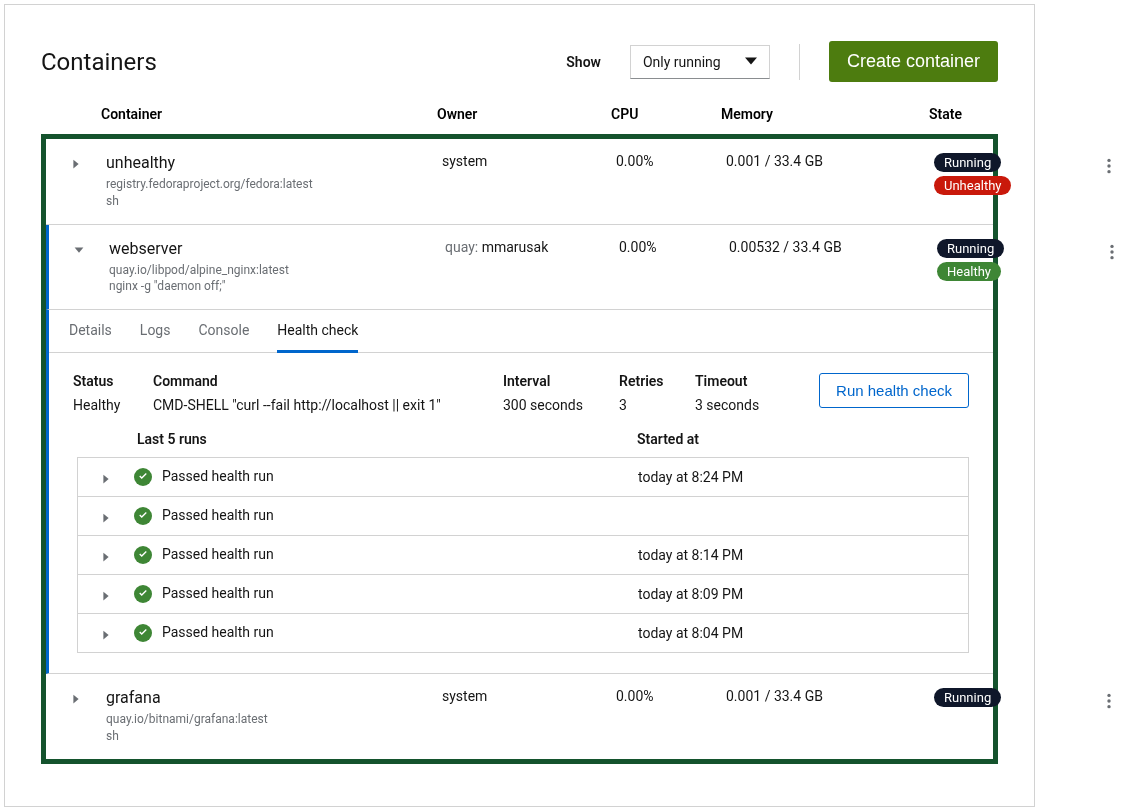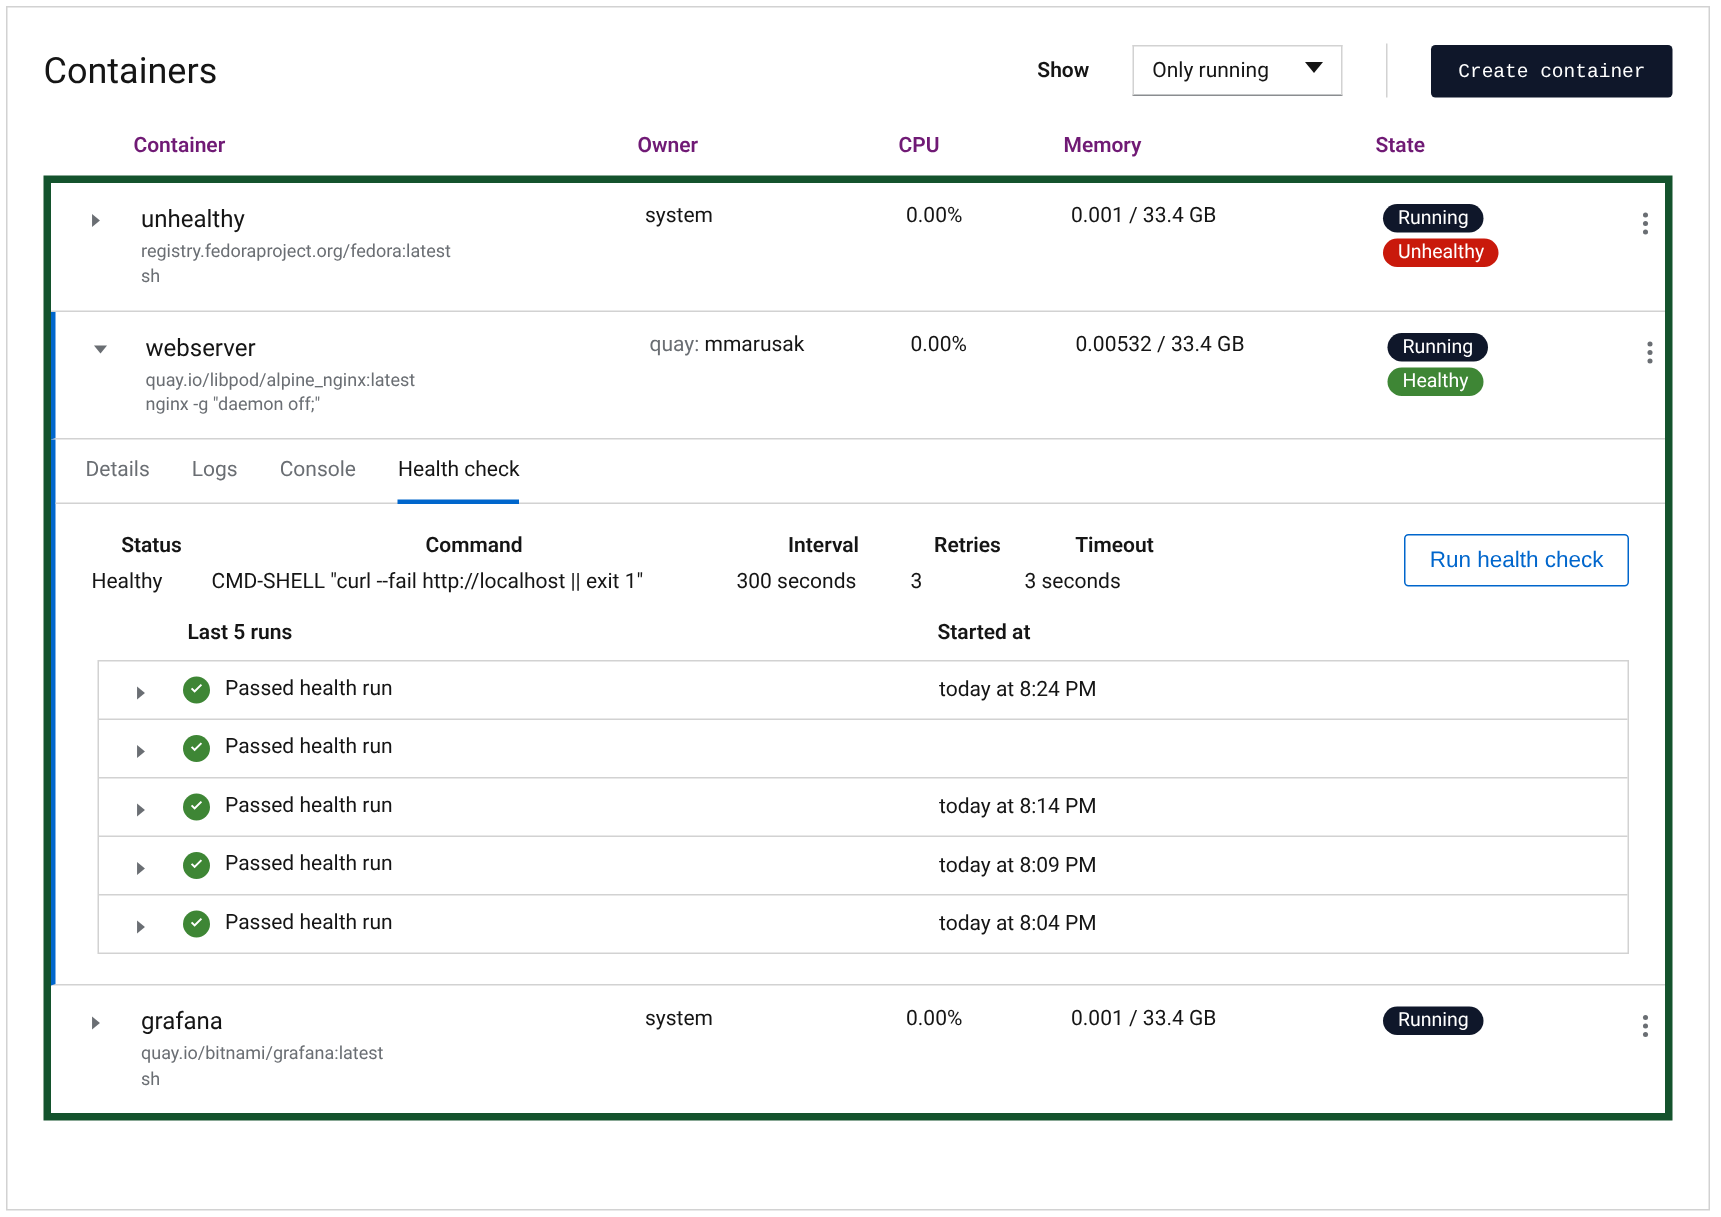--- a/index.html
+++ b/index.html
@@ -1,47 +1,47 @@
 <!DOCTYPE html>
 <html><head>
 <meta charset="utf-8">
 <style>
 * { box-sizing: border-box; margin: 0; padding: 0; }
 body { font-family: -apple-system, BlinkMacSystemFont, "Segoe UI", Roboto, Helvetica, Arial, sans-serif; background: #fff; color: #151515; font-size: 14px; }
-.page { border: 1px solid #d2d2d2; margin: 4px; width: 1136px; height: 803px; padding: 24px; }
+.page { border: 1px solid #d2d2d2; margin: 4px; width: 1031px; height: 803px; padding: 36px; }
 .header { display: flex; align-items: center; justify-content: space-between; margin-bottom: 24px; }
 .title { font-size: 24px; font-weight: 400; }
 .header-right { display: flex; align-items: center; gap: 29px; }
 .show-label { font-weight: 600; }
 .dropdown { border: 1px solid #d2d2d2; border-bottom: 1px solid #8a8d90; padding: 8px 12px; display: flex; align-items: center; gap: 24px; cursor: pointer; min-width: 140px; justify-content: space-between; }
 .divider-v { width: 1px; height: 36px; background: #d2d2d2; }
-.btn-primary { background: #0f172a; color: #fff; border: none; padding: 10px 18px; font-size: 13px; cursor: pointer; border-radius: 3px; font-family: Liberation Mono, monospace; }
+.btn-primary { background: #4d7c0f; color: #fff; border: none; padding: 10px 18px; font-size: 18px; cursor: pointer; border-radius: 3px; }
 .btn-outline { background: #fff; color: #0066cc; border: 1px solid #0066cc; padding: 8px 16px; font-size: 15px; cursor: pointer; border-radius: 3px; }
-.table-header { display: grid; grid-template-columns: 60px 336px 174px 110px 208px 150px 50px; padding: 0 0 12px 0; font-weight: 600; color: #701a75; }
+.table-header { display: grid; grid-template-columns: 60px 336px 174px 110px 208px 150px 50px; padding: 0 0 12px 0; font-weight: 600; color: #000000; }
 .table-body { border: 5px solid #14532d; }
 .row { display: grid; grid-template-columns: 60px 336px 174px 110px 208px 150px 50px; border-bottom: 1px solid #d2d2d2; padding: 14px 0 14px 0; align-items: flex-start; }
 .row:last-child { border-bottom: none; }
 .row.expanded { border-left: 3px solid #0066cc; }
 .expand { display:flex; justify-content:center; padding-top:4px; cursor:pointer; color:#6a6e73; }
 .cname { font-size: 16px; color: #151515; margin-bottom: 4px; }
 .csub { font-size: 12px; color: #6a6e73; line-height: 1.4; }
 .owner-label { color: #6a6e73; }
 .badge { display: inline-block; border-radius: 12px; padding: 2px 10px; font-size: 13px; color: #fff; margin-bottom: 4px; }
 .badge.running { background: #0f172a; }
 .badge.unhealthy { background: #c9190b; }
 .badge.healthy { background: #3e8635; }
 .kebab { display:flex; justify-content:center; padding-top:4px; cursor:pointer; color:#6a6e73; }
 .expanded-panel { border-left: 3px solid #0066cc; border-bottom: 1px solid #d2d2d2; }
 .tabs { display: flex; gap: 28px; padding: 12px 20px 0 20px; border-bottom: 1px solid #d2d2d2; }
 .tab { padding-bottom: 12px; color: #6a6e73; cursor: pointer; }
 .tab.active { color: #151515; border-bottom: 3px solid #0066cc; margin-bottom: -1px; }
 .hc-body { padding: 20px 24px; }
 .hc-top { display: flex; justify-content: space-between; align-items: flex-start; margin-bottom: 18px; }
 .hc-grid { display: grid; grid-template-columns: 80px 350px 116px 76px 120px; row-gap: 8px; }
-.hc-grid .h { font-weight: 600; text-align: center; }
+.hc-grid .h { font-weight: 600; }
 .runs-header { display: grid; grid-template-columns: 500px auto; padding: 0 0 10px 64px; font-weight: 600; }
 .runs-table { border: 1px solid #d2d2d2; margin-left: 4px; }
 .run-row { display: grid; grid-template-columns: 56px 504px auto; align-items:center; border-bottom: 1px solid #d2d2d2; padding: 10px 0; }
 .run-row:last-child { border-bottom: none; }
 .run-status { display:flex; gap:10px; }
 .check-icon { width:18px; height:18px; border-radius:50%; background:#3e8635; display:inline-flex; align-items:center; justify-content:center; }
 .check-icon svg { width:10px; height:10px; fill:#fff; }
 .caret svg { width:14px; height:14px; fill:#6a6e73; }
 .kebab svg { width:18px; height:18px; fill:#6a6e73; }
 .down-caret svg { width:12px; height:12px; fill:#151515; }

